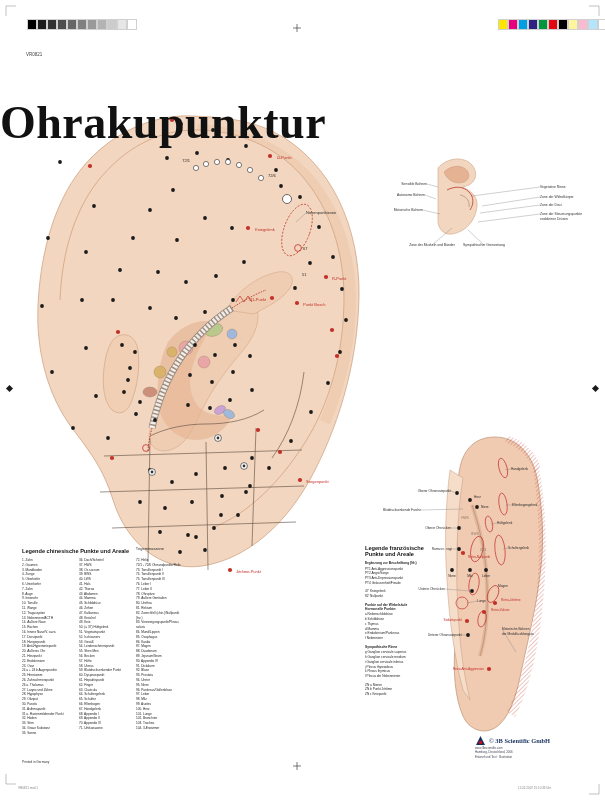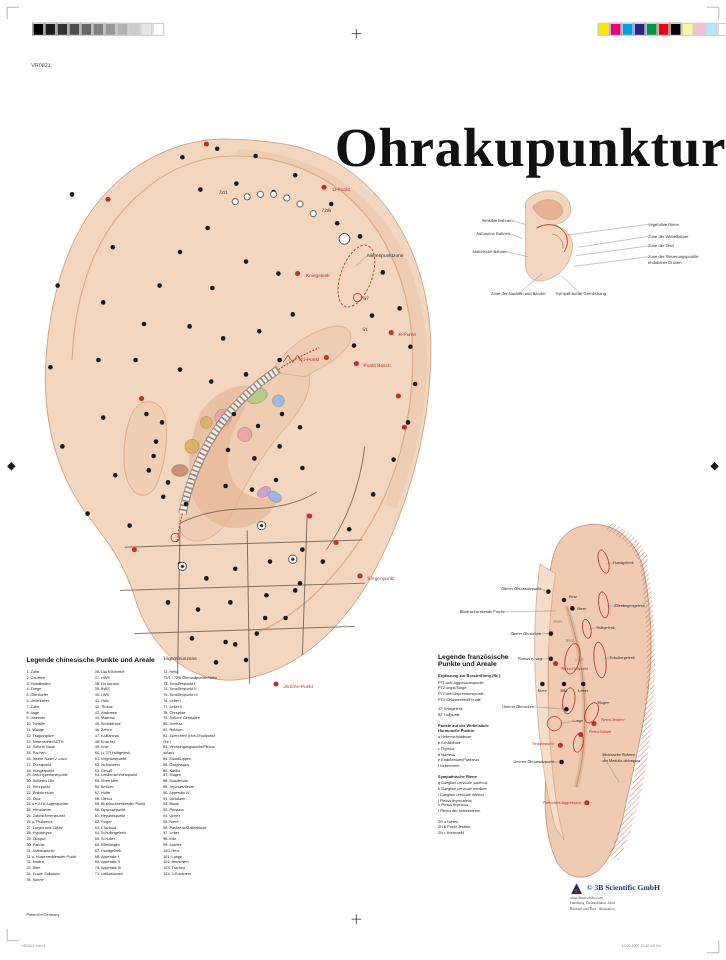--- a/index.html
+++ b/index.html
@@ -3,21 +3,21 @@
 <meta charset="utf-8">
 <style>
   html,body{margin:0;padding:0;background:#e8e8e8;}
   .page{position:relative;width:605px;height:800px;background:#ffffff;margin:0 auto;
         font-family:"Liberation Sans",sans-serif;overflow:hidden;}
   .abs{position:absolute;}
   
   .calbar{display:flex;height:9px;}
   .calbar div{width:8px;height:9px;border:0.3px solid #d0d0d0;}
   
-  .title{left:0;top:96px;width:605px;text-align:right;
+  .title{left:0;top:96px;width:605px;text-align:left;
          font-family:"Liberation Serif",serif;font-weight:bold;font-size:46px;color:#111;
          letter-spacing:0.5px;}
   .vrcode{left:26px;top:52px;font-size:4.5px;color:#444;}
   
   .legend-cn{left:22px;top:548px;width:330px;color:#1d1d1d;}
   .legend-cn h3,.legend-fr h3{font-size:5.6px;margin:0 0 4px 0;color:#111;white-space:pre-line;}
   .cols{display:flex;gap:7px;}
   .col{width:50px;font-size:3.15px;line-height:1.52;}
   .col div{margin:0;}
   .legend-fr{left:365px;top:545px;width:62px;color:#1d1d1d;}

